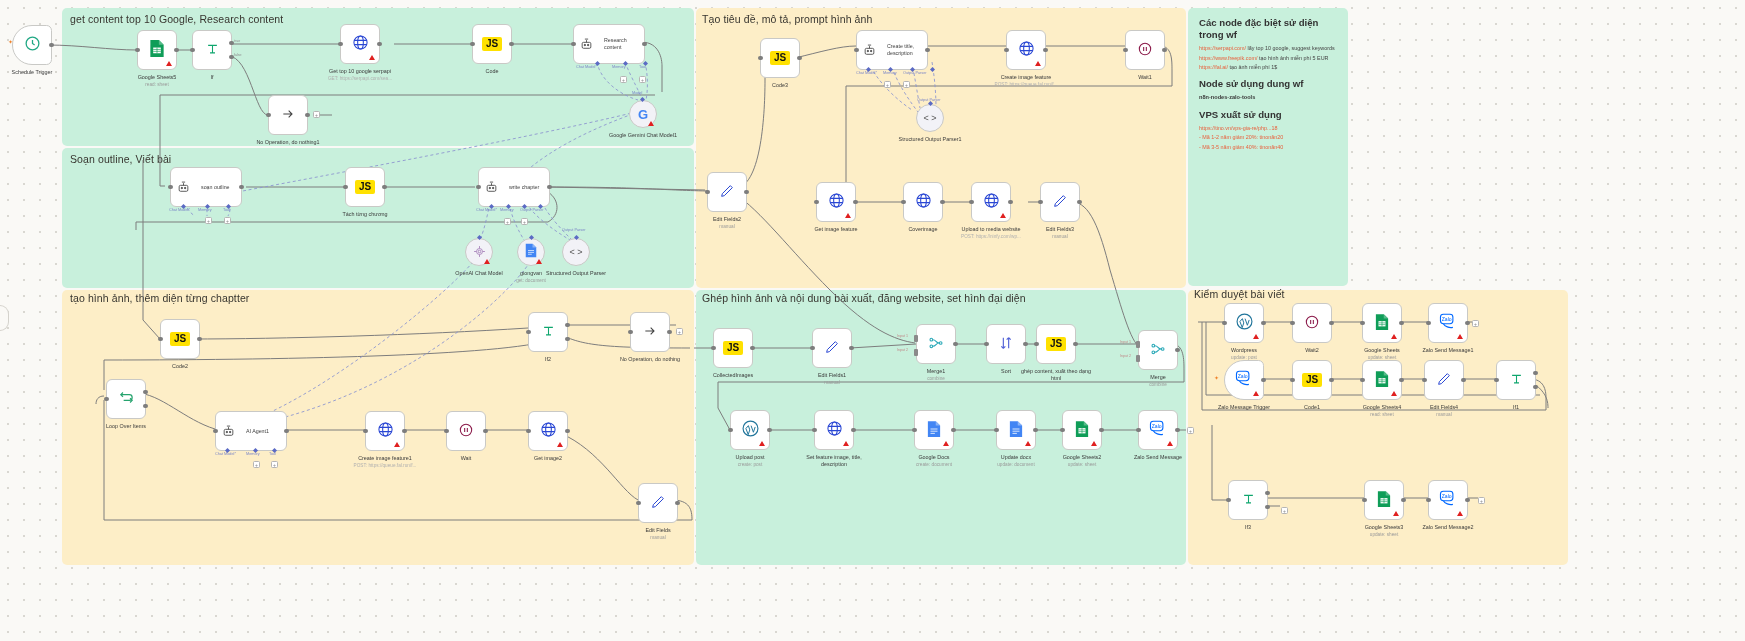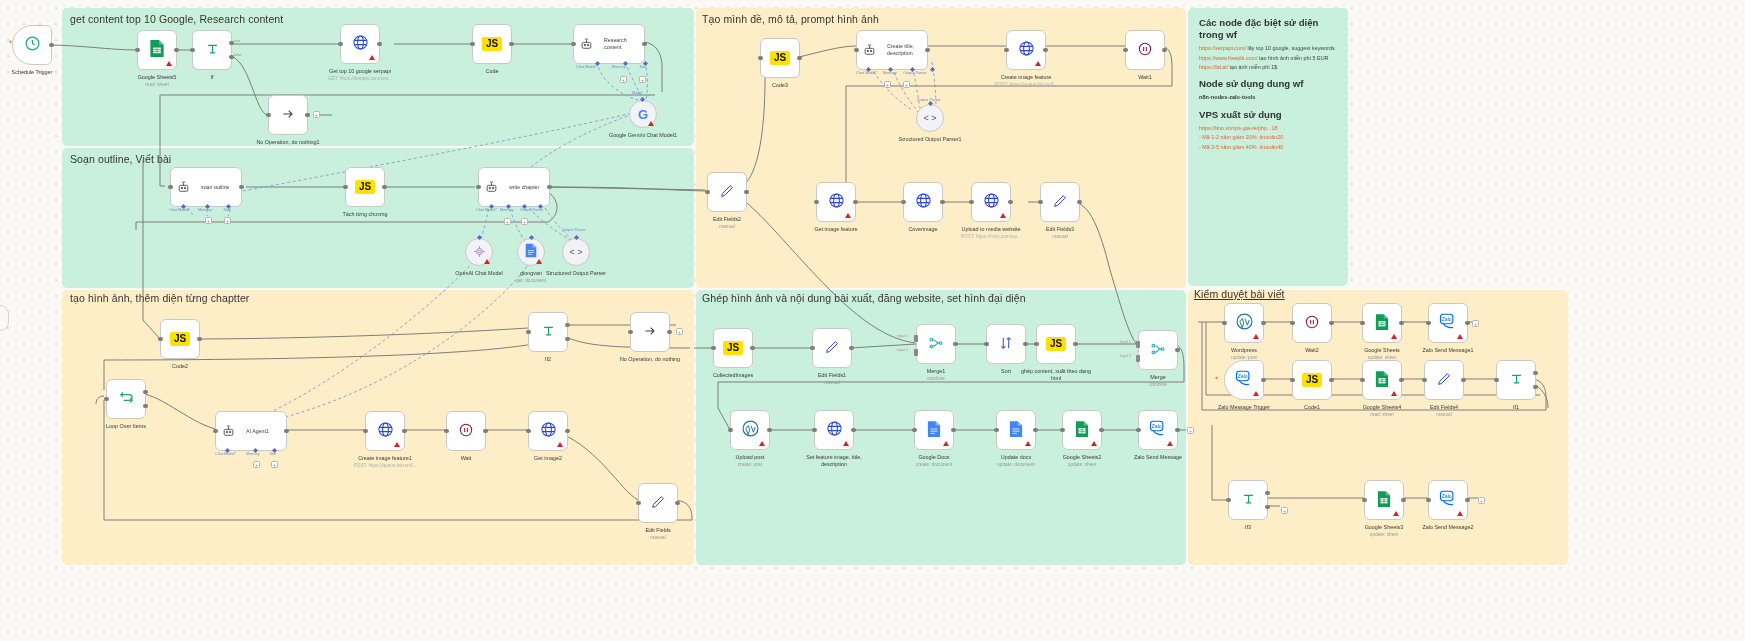--- a/index.html
+++ b/index.html
@@ -126,30 +126,30 @@
 
 <div id="canvas">
 
   <div class="sticky green" style="left:62px;top:8px;width:632px;height:138px;"></div>
   <div class="sticky-title big" style="left:70px;top:13px;">get content top 10 Google, Research content</div>
 
   <div class="sticky green" style="left:62px;top:148px;width:632px;height:140px;"></div>
   <div class="sticky-title big" style="left:70px;top:153px;">Soạn outline, Viết bài</div>
 
   <div class="sticky yellow" style="left:696px;top:8px;width:490px;height:280px;"></div>
-  <div class="sticky-title big" style="left:702px;top:13px;">Tạo mình đề, mô tả, prompt hình ảnh</div>
+  <div class="sticky-title big" style="left:702px;top:13px;">Tạo tiêu đề, mô tả, prompt hình ảnh</div>
 
   <div class="sticky yellow" style="left:62px;top:290px;width:632px;height:275px;"></div>
   <div class="sticky-title big" style="left:70px;top:292px;">tạo hình ảnh, thêm diện từng chaptter</div>
 
   <div class="sticky green" style="left:696px;top:290px;width:490px;height:275px;"></div>
   <div class="sticky-title big" style="left:702px;top:292px;">Ghép hình ảnh và nội dung bài xuất, đăng website, set hình đại diện</div>
 
   <div class="sticky yellow" style="left:1188px;top:290px;width:380px;height:275px;"></div>
-  <div class="sticky-title big" style="left:1194px;top:288px;text-decoration:underline;">Kiểm duyệt bài viết</div>
+  <div class="sticky-title big" style="left:1194px;top:288px;">Kiểm duyệt bài viết</div>
 
   <div class="sticky green note" style="left:1188px;top:8px;width:160px;height:278px;">
     <h3>Các node đặc biệt sử diện trong wf</h3>
     <p class="link"><span>https://serpapi.com/</span> <b>lấy top 10 google, suggest keywords</b></p>
     <p class="link"><span>https://www.freepik.com/</span> <b>tạo hình ảnh miễn phí 5 EUR</b></p>
     <p class="link"><span>https://fal.ai/</span> <b>tạo ảnh miễn phí 1$</b></p>
     <h3 class="sp">Node sử dụng dung wf</h3>
     <p class="bold">n8n-nodes-zalo-tools</p>
     <h3 class="sp">VPS xuất sử dụng</h3>
     <p class="link">https://tino.vn/vps-gia-re/php...18</p>

